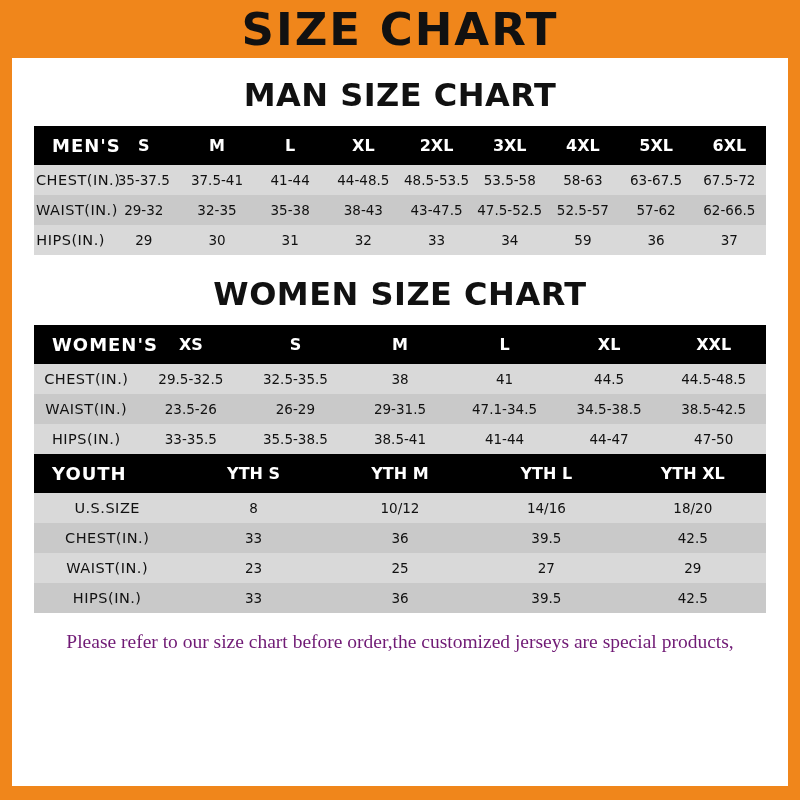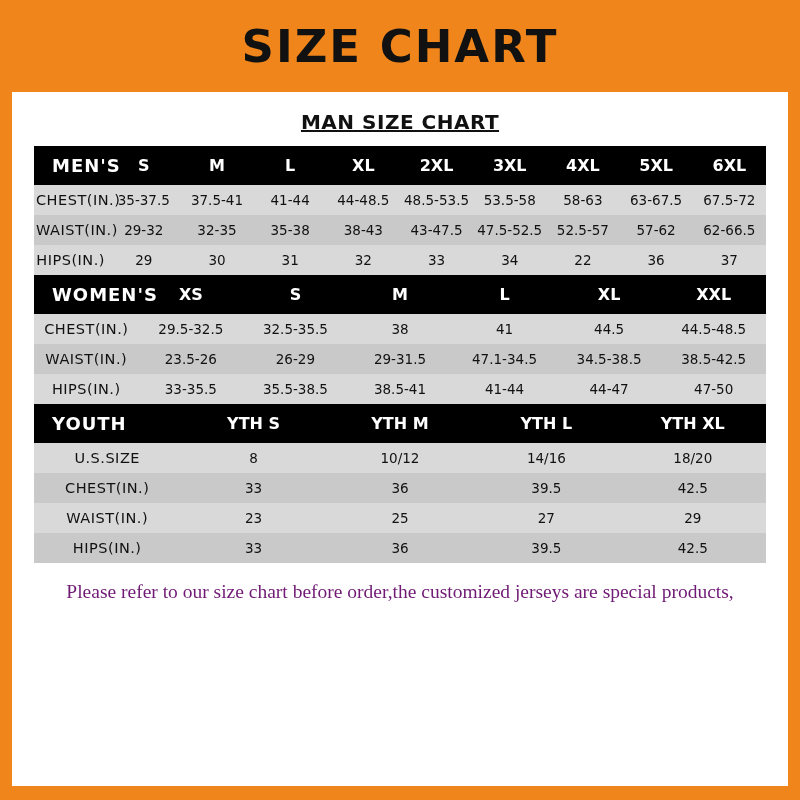--- a/index.html
+++ b/index.html
@@ -17,21 +17,21 @@
     position: relative;
     width: 800px;
     height: 800px;
     background: #ffffff;
     box-sizing: border-box;
     border-left: 12px solid #f0861b;
     border-right: 12px solid #f0861b;
   }
   .header-banner {
     background: #f0861b;
-    height: 92px;
+    height: 58px;
     margin: 0 -12px;
     display: flex;
     align-items: center;
     justify-content: center;
   }
   .header-banner .title {
     font-family: "DejaVu Sans", sans-serif;
     font-weight: bold;
     font-size: 45px;
     letter-spacing: 2px;
@@ -39,24 +39,23 @@
     text-align: center;
     line-height: 1;
   }
   .section {
     padding: 0 22px;
   }
   .section-title {
     text-align: center;
     font-family: "DejaVu Sans", sans-serif;
     font-weight: bold;
-    font-size: 20px;
+    font-size: 32px;
     color: #111111;
     letter-spacing: 0.5px;
-    text-decoration: underline;
   }
   .sec-man .section-title { margin: 18px 0 12px; }
   .sec-women .section-title { margin: 20px 0 12px; }
   .sec-youth .section-title { margin: 22px 0 12px; }
 
   table.size-table {
     border-collapse: collapse;
     width: 100%;
     table-layout: fixed;
   }
@@ -172,29 +171,30 @@
           <td>62-66.5</td>
         </tr>
         <tr class="alt-light">
           <td class="rowhead">HIPS(IN.)</td>
           <td>29</td>
           <td>30</td>
           <td>31</td>
           <td>32</td>
           <td>33</td>
           <td>34</td>
-          <td>22</td>
+          <td>59</td>
           <td>36</td>
           <td>37</td>
         </tr>
       </tbody>
     </table>
   </div>
 
   <div class="section sec-women">
+    <div class="section-title">WOMEN SIZE CHART</div>
     <table class="size-table women-table">
       <thead>
         <tr>
           <th class="rowhead">WOMEN'S</th>
           <th>XS</th>
           <th>S</th>
           <th>M</th>
           <th>L</th>
           <th>XL</th>
           <th>XXL</th>

